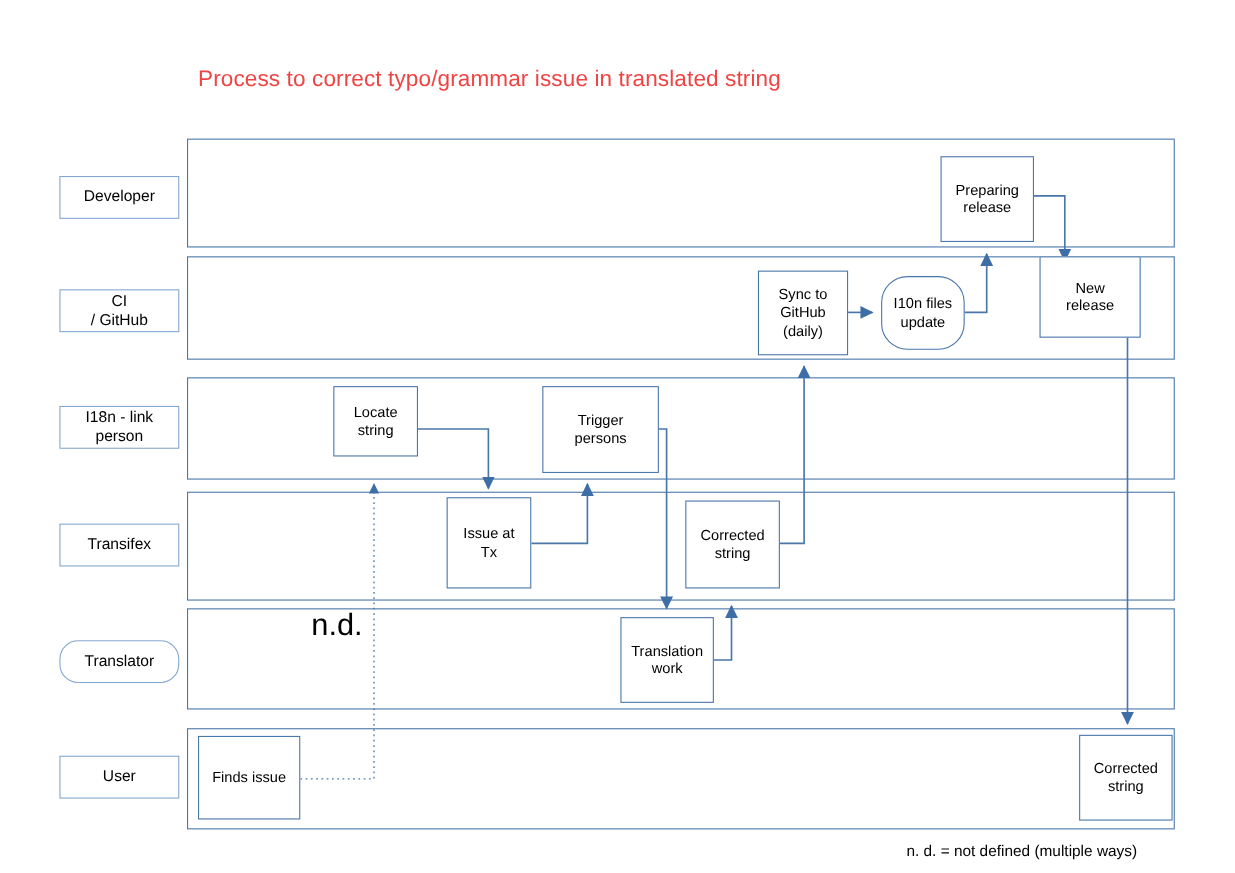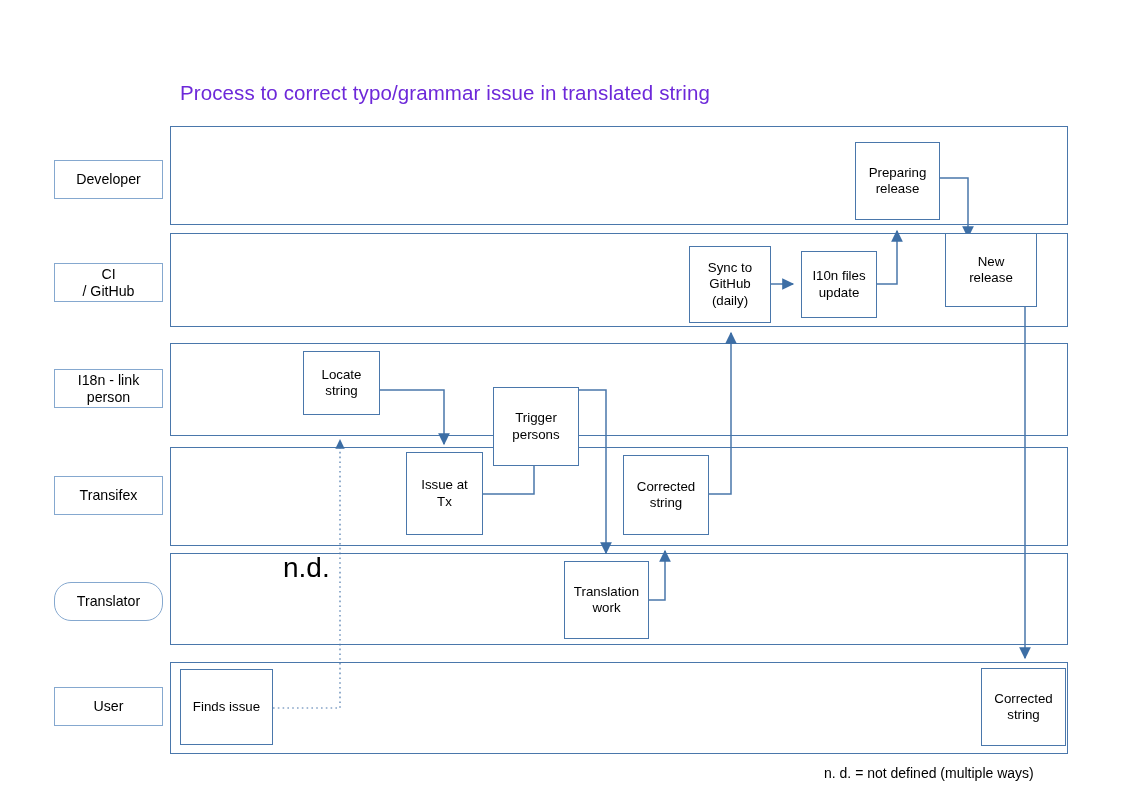--- a/index.html
+++ b/index.html
@@ -15,23 +15,23 @@
   #canvas {
     position: relative;
     width: 1123px;
     height: 794px;
     background: #ffffff;
     overflow: hidden;
   }
   .diagram-title {
     position: absolute;
     left: 180px;
-    top: 81px;
+    top: 60px;
     font-size: 20.5px;
-    color: #6d28d9;
+    color: #ef4444;
     white-space: nowrap;
     letter-spacing: 0.1px;
   }
   
   .lane {
     position: absolute;
     left: 170px;
     width: 898px;
     border: 1.6px solid #4a77ab;
     background: #ffffff;
@@ -153,30 +153,30 @@
     </g>
   </svg>
 
   <div class="node" style="left:855px;top:142px;width:85px;height:78px;">Preparing
 release</div>
 
   <div class="node" style="left:689px;top:246px;width:82px;height:77px;">Sync to
 GitHub
 (daily)</div>
 
-  <div class="node" style="left:801px;top:251px;width:76px;height:67px;">I10n files
+  <div class="node" style="left:801px;top:251px;width:76px;height:67px;border-radius:24px;">I10n files
 update</div>
 
   <div class="node" style="left:929px;top:233px;width:92px;height:74px;margin-left:16px;">New
 release</div>
 
   <div class="node" style="left:303px;top:351px;width:77px;height:64px;">Locate
 string</div>
 
-  <div class="node" style="left:493px;top:351px;width:86px;height:79px;margin-top:36px;">Trigger
+  <div class="node" style="left:493px;top:351px;width:106px;height:79px;">Trigger
 persons</div>
 
   <div class="node" style="left:406px;top:452px;width:77px;height:83px;">Issue at
 Tx</div>
 
   <div class="node" style="left:623px;top:455px;width:86px;height:80px;">Corrected
 string</div>
 
   <div class="node" style="left:564px;top:561px;width:85px;height:78px;">Translation
 work</div>

